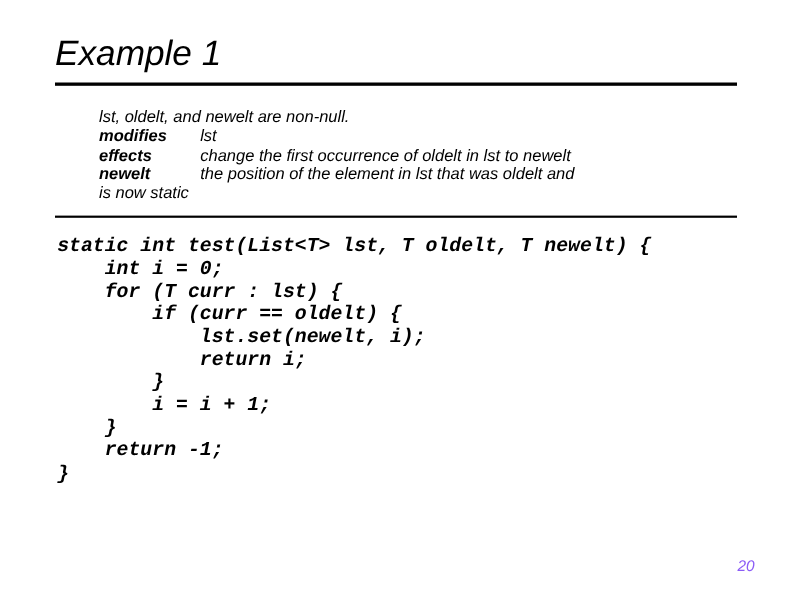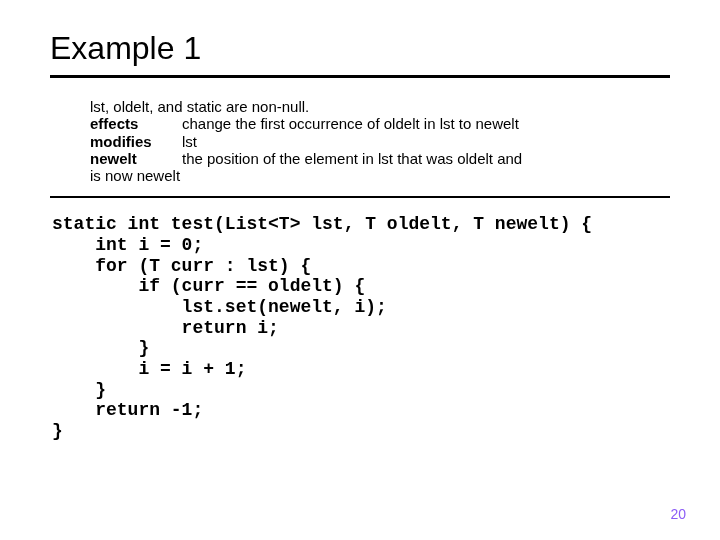--- a/index.html
+++ b/index.html
@@ -1,15 +1,15 @@
 <!DOCTYPE html>
 <html><head>
 <meta charset="utf-8">
 <style>
-  * { margin: 0; padding: 0; box-sizing: border-box; }
+  * { margin: 0; padding: 0; box-sizing: border-box; font-style: italic; }
   body {
     width: 720px;
     height: 540px;
     background: #ffffff;
     font-family: Arial, Helvetica, sans-serif;
     position: relative;
     overflow: hidden;
   }
   .slide {
     padding: 30px 50px 20px 50px;
@@ -82,38 +82,38 @@
 <body>
 
 <div class="slide">
 
   <h1 class="title">Example 1</h1>
   <hr class="title-rule">
 
   <div class="spec-block">
 
     <div class="spec-row">
-      <span class="spec-text">lst, oldelt, and static are non-null.</span>
+      <span class="spec-text">lst, oldelt, and newelt are non-null.</span>
+    </div>
+
+    <div class="spec-row">
+      <span class="spec-label">modifies</span>
+      <span class="spec-text">lst</span>
     </div>
 
     <div class="spec-row">
       <span class="spec-label">effects</span>
       <span class="spec-text">change the first occurrence of oldelt in lst to newelt</span>
     </div>
 
     <div class="spec-row">
-      <span class="spec-label">modifies</span>
-      <span class="spec-text">lst</span>
-    </div>
-
-    <div class="spec-row">
       <span class="spec-label">newelt</span>
       <span class="spec-text">the position of the element in lst that was oldelt and</span>
     </div>
-    <div class="spec-cont">is now newelt</div>
+    <div class="spec-cont">is now static</div>
   </div>
 
   <hr class="mid-rule">
 
   <div class="code-block">static int test(List&lt;T&gt; lst, T oldelt, T newelt) {
     int i = 0;
     for (T curr : lst) {
         if (curr == oldelt) {
             lst.set(newelt, i);
             return i;

